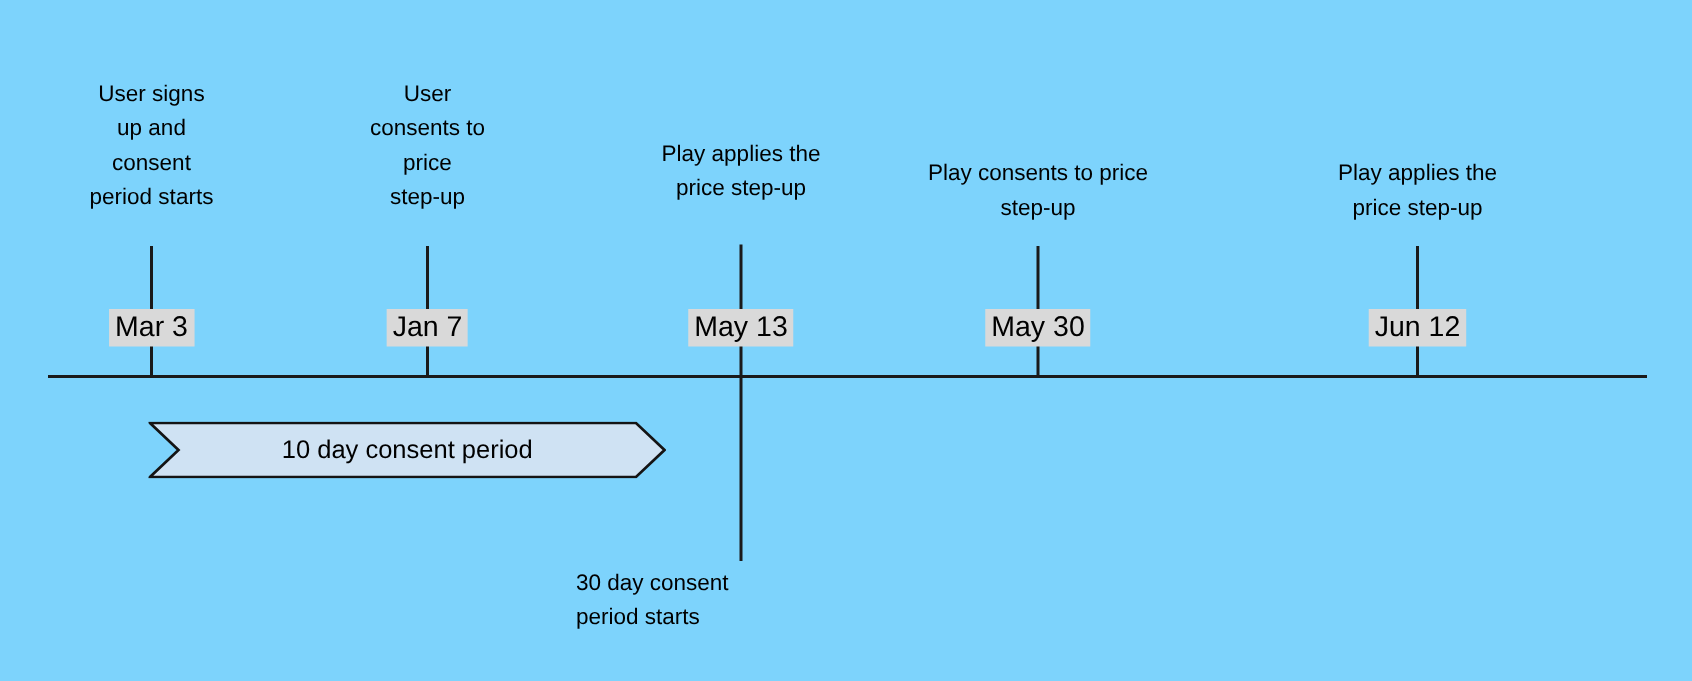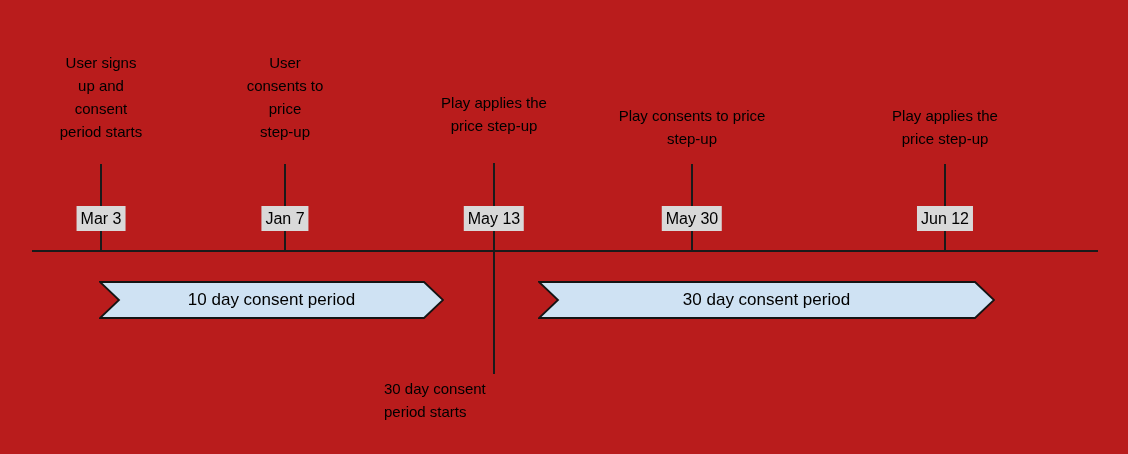--- a/index.html
+++ b/index.html
@@ -4,21 +4,21 @@
 <style>
   html, body {
     margin: 0;
     padding: 0;
     background: #ffffff;
   }
   .canvas {
     position: relative;
     width: 1128px;
     height: 454px;
-    background: #b91c1c;
+    background: #7dd3fc;
     overflow: hidden;
     font-family: "Liberation Sans", "DejaVu Sans", sans-serif;
     color: #000000;
   }
   
   .axis-line {
     position: absolute;
     left: 32px;
     top: 250px;
     width: 1066px;
@@ -53,21 +53,21 @@
     top: 163px;
     height: 211px;
   }
   .date-chip {
     position: absolute;
     top: 206px;
     left: 50%;
     transform: translateX(-50%);
     background: #d9d9d9;
     color: #000000;
-    font-size: 16px;
+    font-size: 19px;
     line-height: 19px;
     padding: 3px 4px;
     white-space: nowrap;
   }
   .below-note {
     position: absolute;
     top: 377px;
     left: 0;
     width: 100%;
     text-align: left;
@@ -148,20 +148,14 @@
     <div class="date-chip">Jun 12</div>
   </div>
 
   <div class="banner" style="left:99px; top:281px; width:345px">
     <svg width="345" height="38" viewBox="0 0 345 38">
       <polygon class="banner-shape" points="1,1 325,1 344,19 325,37 1,37 20,19"></polygon>
     </svg>
     <span class="banner-label">10 day consent period</span>
   </div>
 
-  <div class="banner" style="left:538px; top:281px; width:457px">
-    <svg width="457" height="38" viewBox="0 0 457 38">
-      <polygon class="banner-shape" points="1,1 437,1 456,19 437,37 1,37 20,19"></polygon>
-    </svg>
-    <span class="banner-label">30 day consent period</span>
-  </div>
 
 </div>
 
 </body></html>

